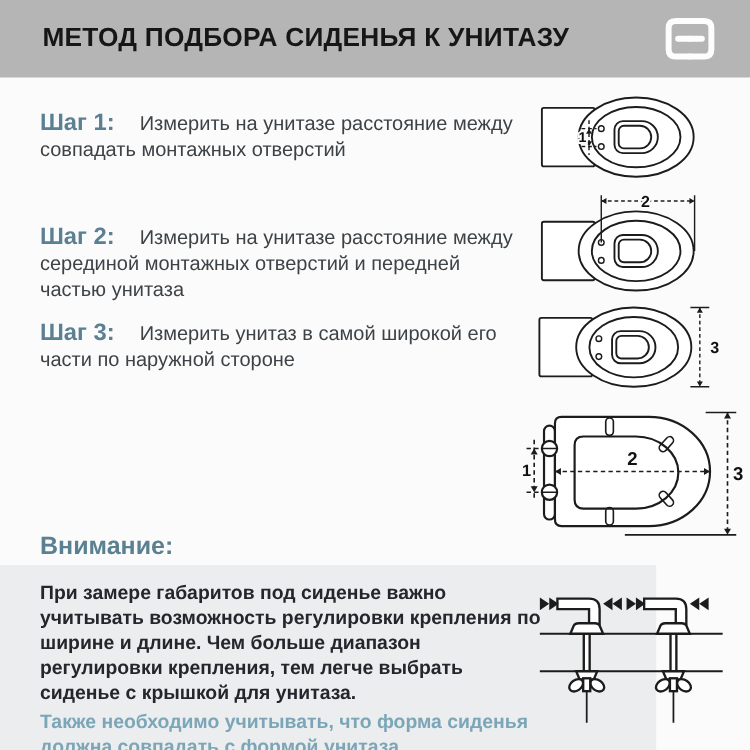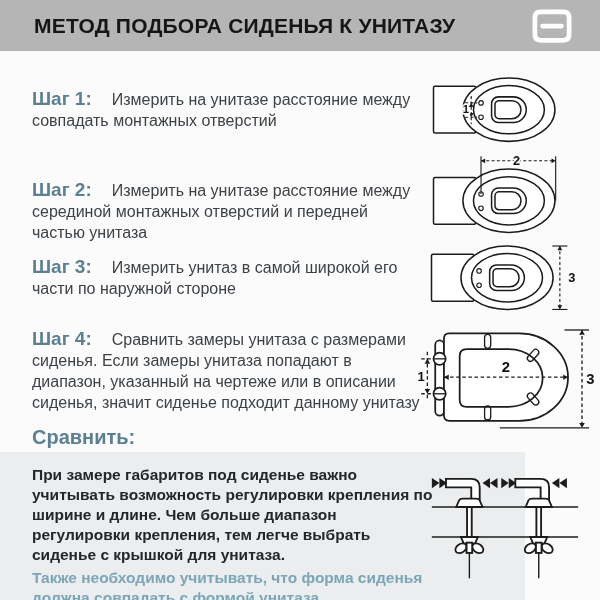--- a/index.html
+++ b/index.html
@@ -1,19 +1,19 @@
 <!DOCTYPE html>
 <html><head>
 <meta charset="utf-8">
 <style>
   html,body{margin:0;padding:0;overflow:hidden;}
   body{width:600px;height:600px;font-family:"Liberation Sans",sans-serif;}
   .page{position:relative;width:600px;height:600px;background:#fbfbfb;overflow:hidden;}
 
-  .header{position:absolute;top:0;left:0;width:600px;height:51px;background:#b5b5b5;
+  .header{position:absolute;top:0;left:0;width:600px;height:62px;background:#b5b5b5;
     display:flex;align-items:center;justify-content:space-between;box-sizing:border-box;
     padding:0 26px 0 34px;}
   .title{font-size:21px;font-weight:bold;color:#161616;letter-spacing:.2px;white-space:nowrap;}
   .logo{width:44px;height:38px;flex:0 0 auto;}
 
   .step{position:absolute;left:32px;width:392px;font-size:16px;line-height:21px;color:#3d4247;}
   .step p{margin:0;}
   .step-label{font-size:19px;font-weight:bold;color:#5a8092;margin-right:20px;}
   #step1{top:88px}
   #step2{top:179px}
@@ -61,25 +61,22 @@
 
   <div class="step" id="step1">
     <p><span class="step-label">Шаг 1:</span><span>Измерить на унитазе расстояние между совпадать монтажных отверстий</span></p>
   </div>
   <div class="step" id="step2">
     <p><span class="step-label">Шаг 2:</span><span>Измерить на унитазе расстояние между серединой монтажных отверстий и передней частью унитаза</span></p>
   </div>
   <div class="step" id="step3">
     <p><span class="step-label">Шаг 3:</span><span>Измерить унитаз в самой широкой его части по наружной стороне</span></p>
   </div>
-  <div class="step" id="step4">
-    <p><span class="step-label">Шаг 4:</span><span>Сравнить замеры унитаза с размерами сиденья. Если замеры унитаза попадают в диапазон, указанный на чертеже или в описании сиденья, значит сиденье подходит данному унитазу</span></p>
-  </div>
-
-  <div class="attention">Сравнить:</div>
+
+  <div class="attention">Внимание:</div>
 
   <div class="diag" id="diag1">
     <svg viewBox="0 0 175 92">
       <rect class="ln" x="2" y="15" width="56" height="62" rx="2"></rect>
       <ellipse class="ln" cx="102" cy="46" rx="61" ry="42"></ellipse>
       <ellipse class="lnf" cx="102" cy="46" rx="47" ry="32"></ellipse>
       <path class="lnf" d="M 88 29 h 20 a 17 17 0 0 1 0 34 h -20 a 9 9 0 0 1 -9 -9 v -16 a 9 9 0 0 1 9 -9 z"></path>
       <path class="lnf" d="M 89 34 h 17 a 12 12 0 0 1 0 24 h -17 a 5.5 5.5 0 0 1 -5.5 -5.5 v -13 a 5.5 5.5 0 0 1 5.5 -5.5 z"></path>
       <circle class="thin" cx="65" cy="37" r="3" fill="#fff"></circle>
       <circle class="thin" cx="65" cy="56" r="3" fill="#fff"></circle>

